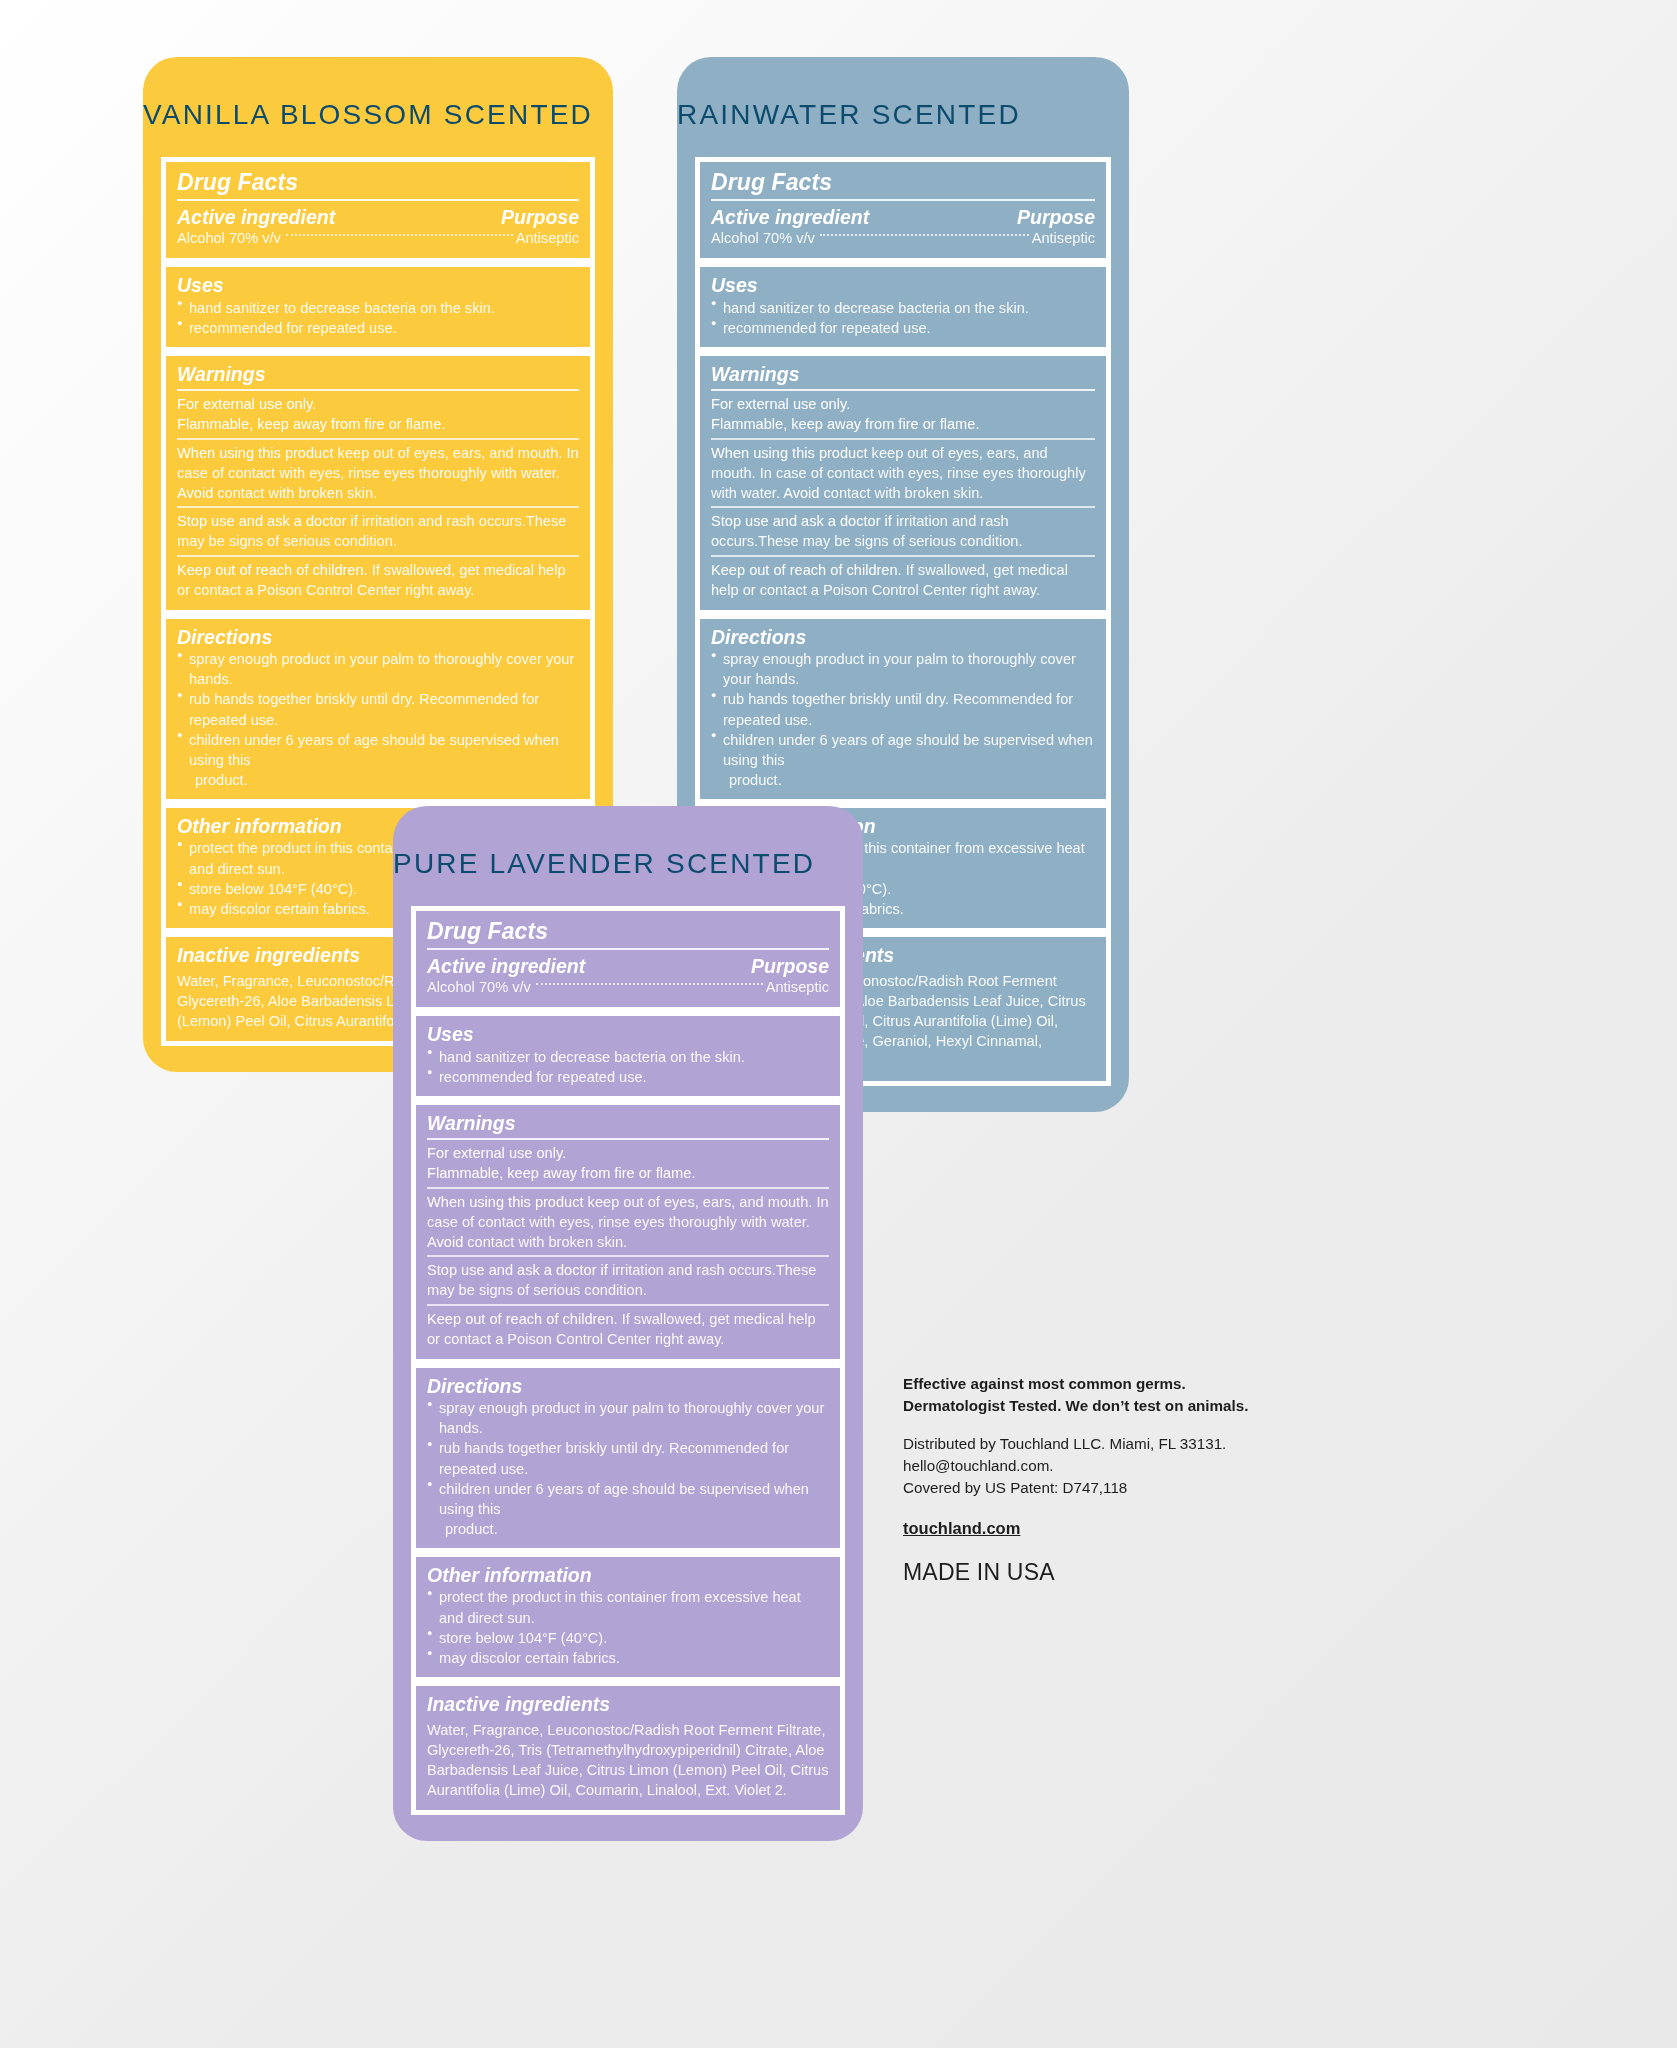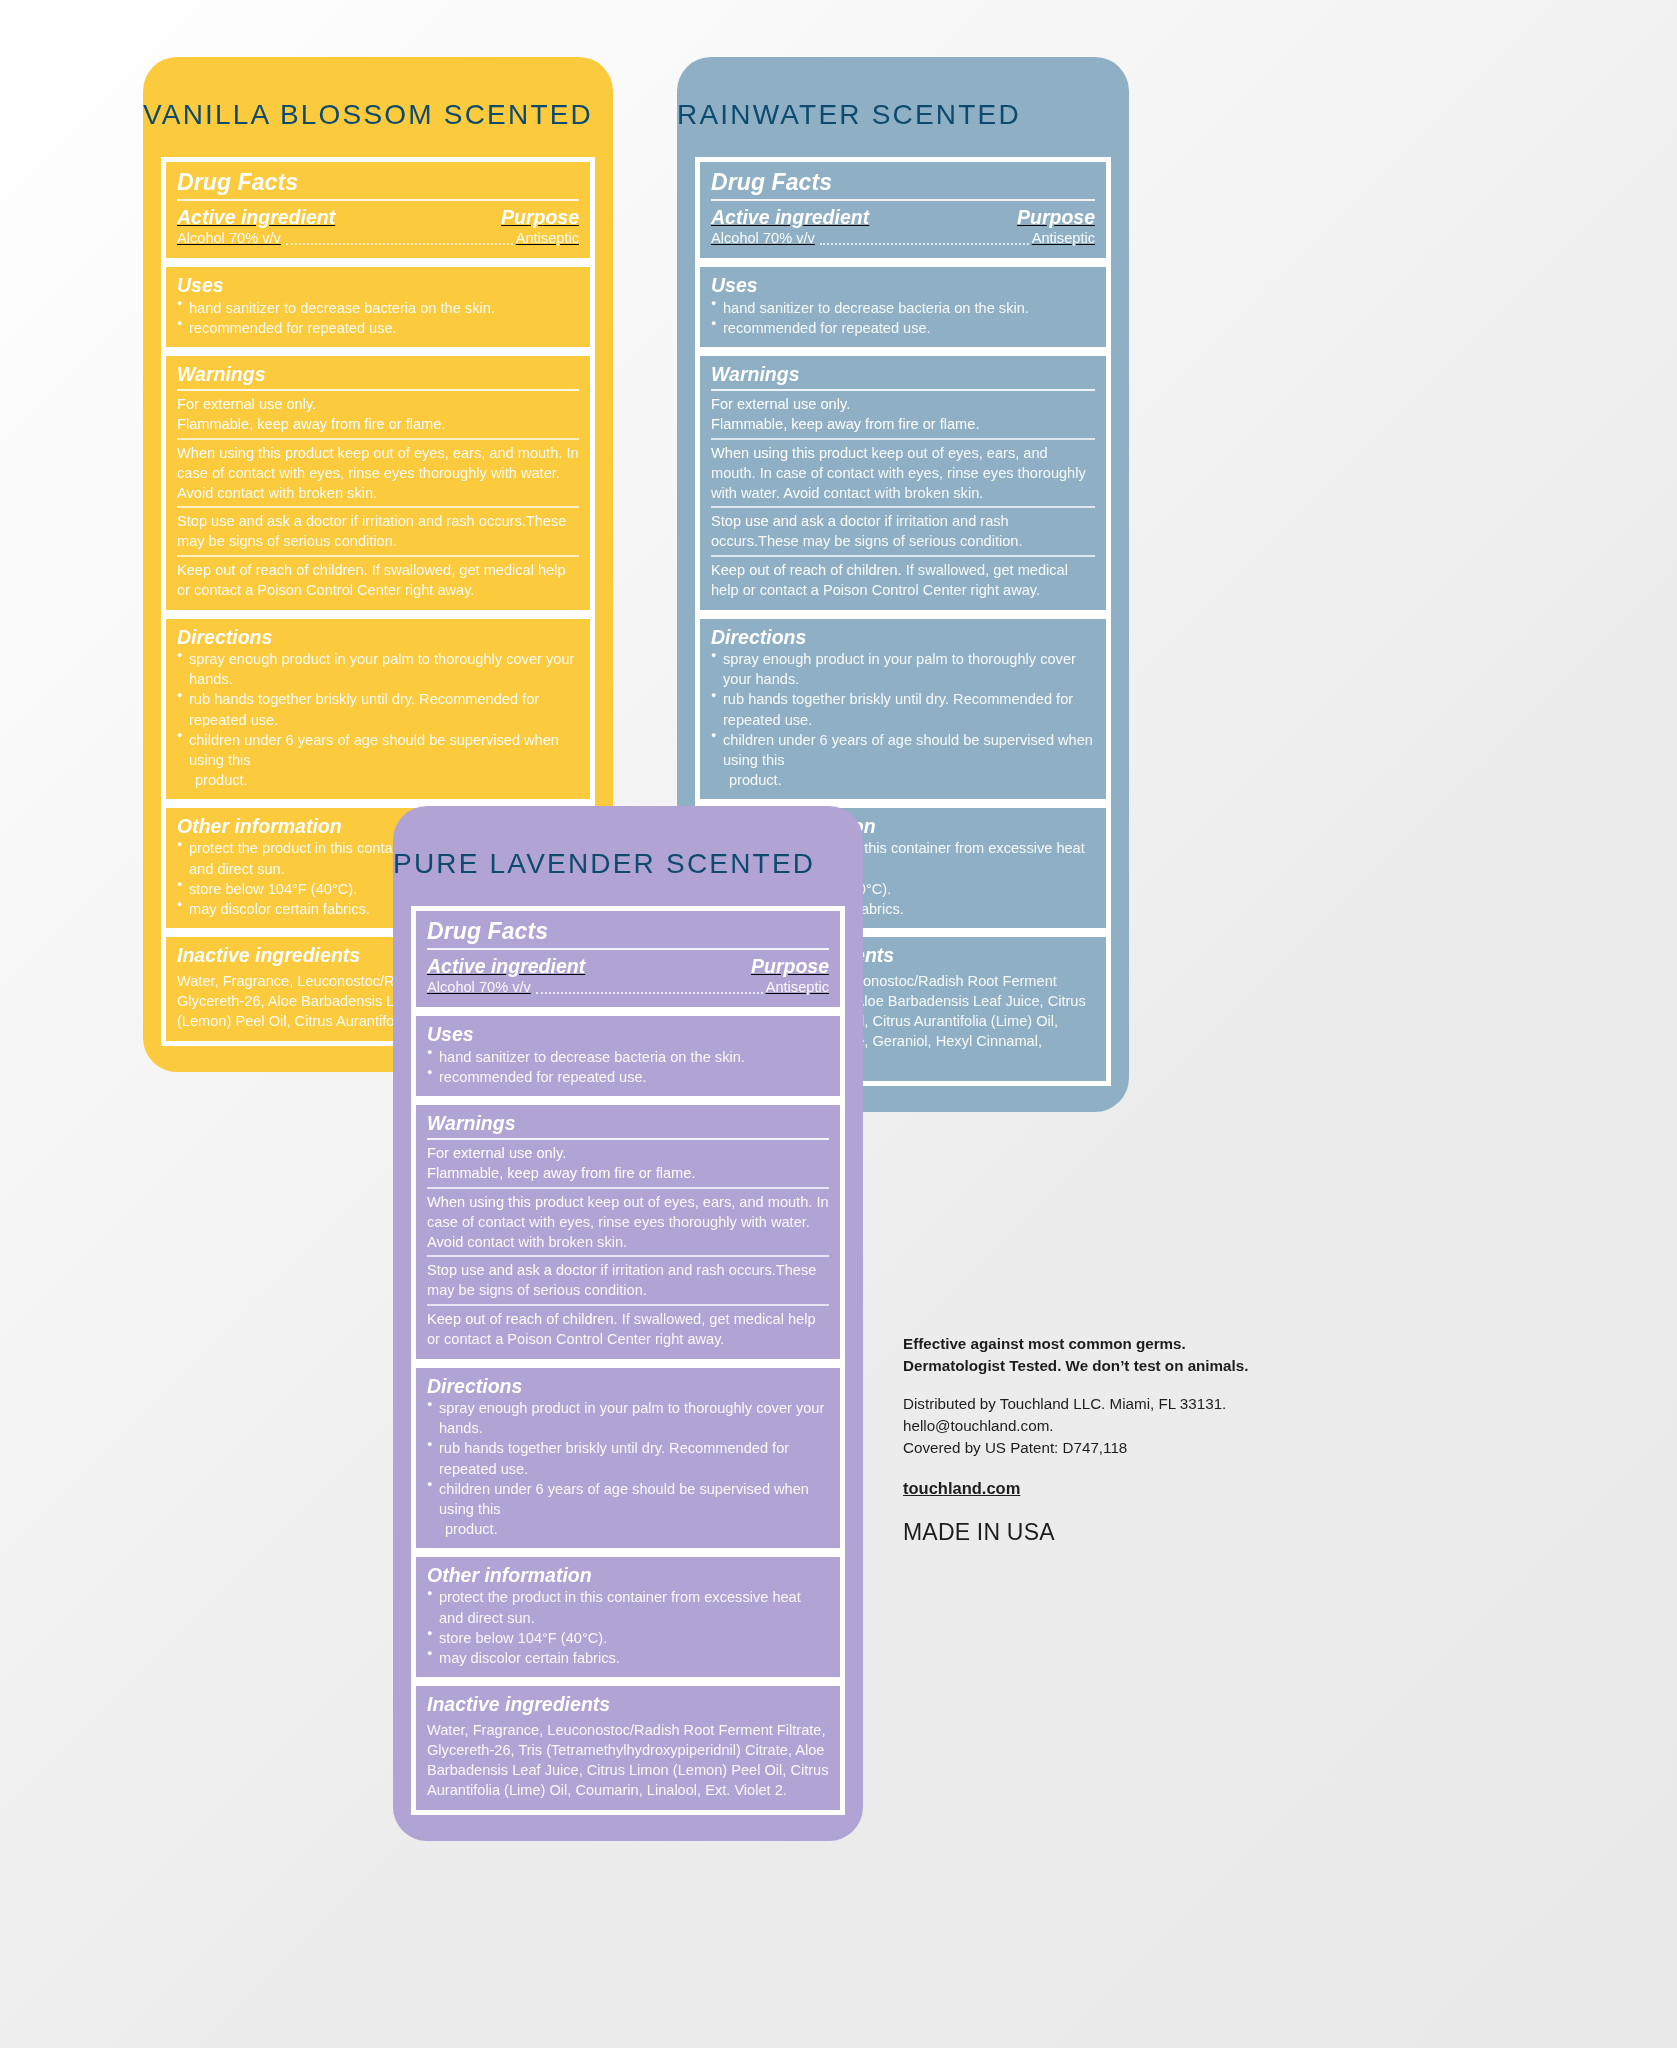--- a/index.html
+++ b/index.html
@@ -57,22 +57,21 @@
   }
   .rule {
     border-top: 2px solid #ffffff;
     margin: 3px 0 4px 0;
     opacity: .85;
   }
   .rule.thin { opacity: .7; }
   .row {
     display: flex;
     justify-content: space-between;
-    align-items: flex-end;
-    text-decoration: underline;
+    align-items: center;
   }
   .body-txt {
     color: rgba(255,255,255,.93);
     font-size: 14.6px;
     line-height: 1.36;
     font-weight: 400;
   }
   .body-txt b, .body-txt strong { font-weight: normal; color: #ffffff; }
   .bullets { list-style: none; }
   .bullets li {
@@ -106,21 +105,21 @@
   #card-lavender { background: #b1a3d3; left: 393px; top: 806px; width: 470px; }
 
   #card-vanilla .panel { background: #fcca3d; }
   #card-rainwater .panel { background: #8fb0c4; }
   #card-lavender .panel { background: #b1a3d3; }
 
   
   #footer-info {
     position: absolute;
     left: 903px;
-    top: 1333px;
+    top: 1373px;
     width: 420px;
     color: #1d1d1d;
   }
   .f-bold {
     font-weight: bold;
     font-size: 15.2px;
     line-height: 1.42;
   }
   .f-reg {
     font-size: 15.2px;

